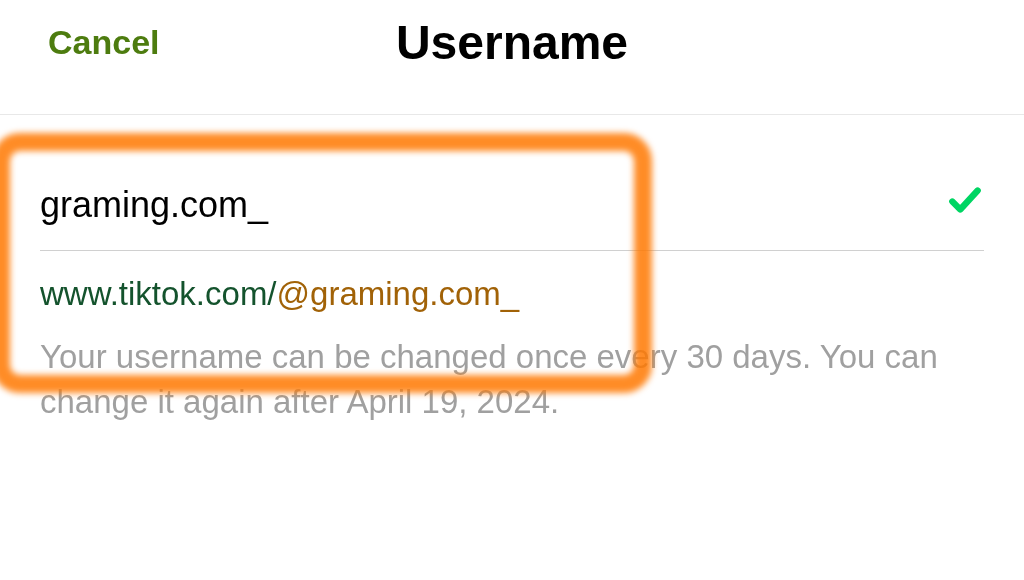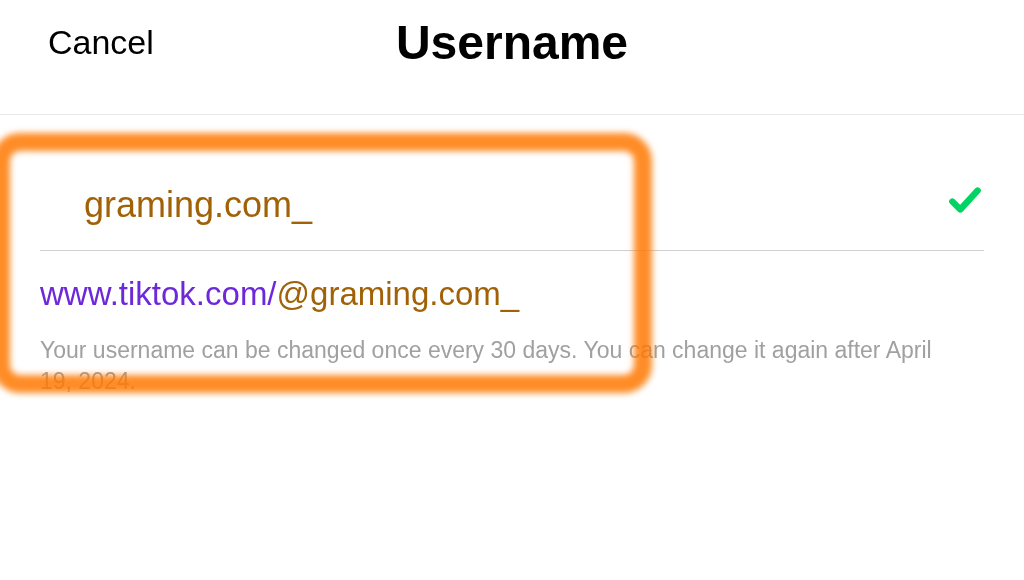--- a/index.html
+++ b/index.html
@@ -17,22 +17,22 @@
     }
     .header {
       display: flex;
       align-items: center;
       padding: 18px 48px;
       position: relative;
       height: 84px;
     }
     .cancel {
       font-size: 34px;
-      color: #000000;
-      font-weight: 400;
+      color: #4d7c0f;
+      font-weight: 700;
       cursor: pointer;
       z-index: 2;
     }
     .title {
       position: absolute;
       left: 50%;
       transform: translateX(-50%);
       font-size: 48px;
       font-weight: 800;
       color: #000;
@@ -49,29 +49,28 @@
     }
     .input-row {
       display: flex;
       align-items: center;
       justify-content: space-between;
       padding: 28px 0 22px 0;
       position: relative;
     }
     .username-input {
       font-size: 36px;
-      color: #a16207;
+      color: #000000;
       border: none;
       outline: none;
       background: transparent;
       font-family: inherit;
       width: 80%;
       position: relative;
       z-index: 3;
-      margin-left: 44px;
     }
     .check-icon {
       color: #00d563;
       font-size: 38px;
       font-weight: bold;
       z-index: 3;
       position: relative;
     }
     .check-icon svg {
       width: 38px;
@@ -82,27 +81,27 @@
       border-top: 1px solid #d0d0d0;
       margin: 0;
     }
     .url-row {
       padding: 24px 0 10px 0;
       font-size: 33px;
       position: relative;
       z-index: 3;
     }
     .url-prefix {
-      color: #6d28d9;
+      color: #14532d;
     }
     .url-handle {
       color: #a16207;
     }
     .info-text {
-      font-size: 23px;
+      font-size: 33px;
       color: #a0a0a0;
       line-height: 1.35;
       padding-top: 12px;
       max-width: 920px;
     }
     .highlight-box {
       position: absolute;
       border: 18px solid rgba(255, 120, 0, 0.85);
       border-radius: 28px;
       pointer-events: none;

